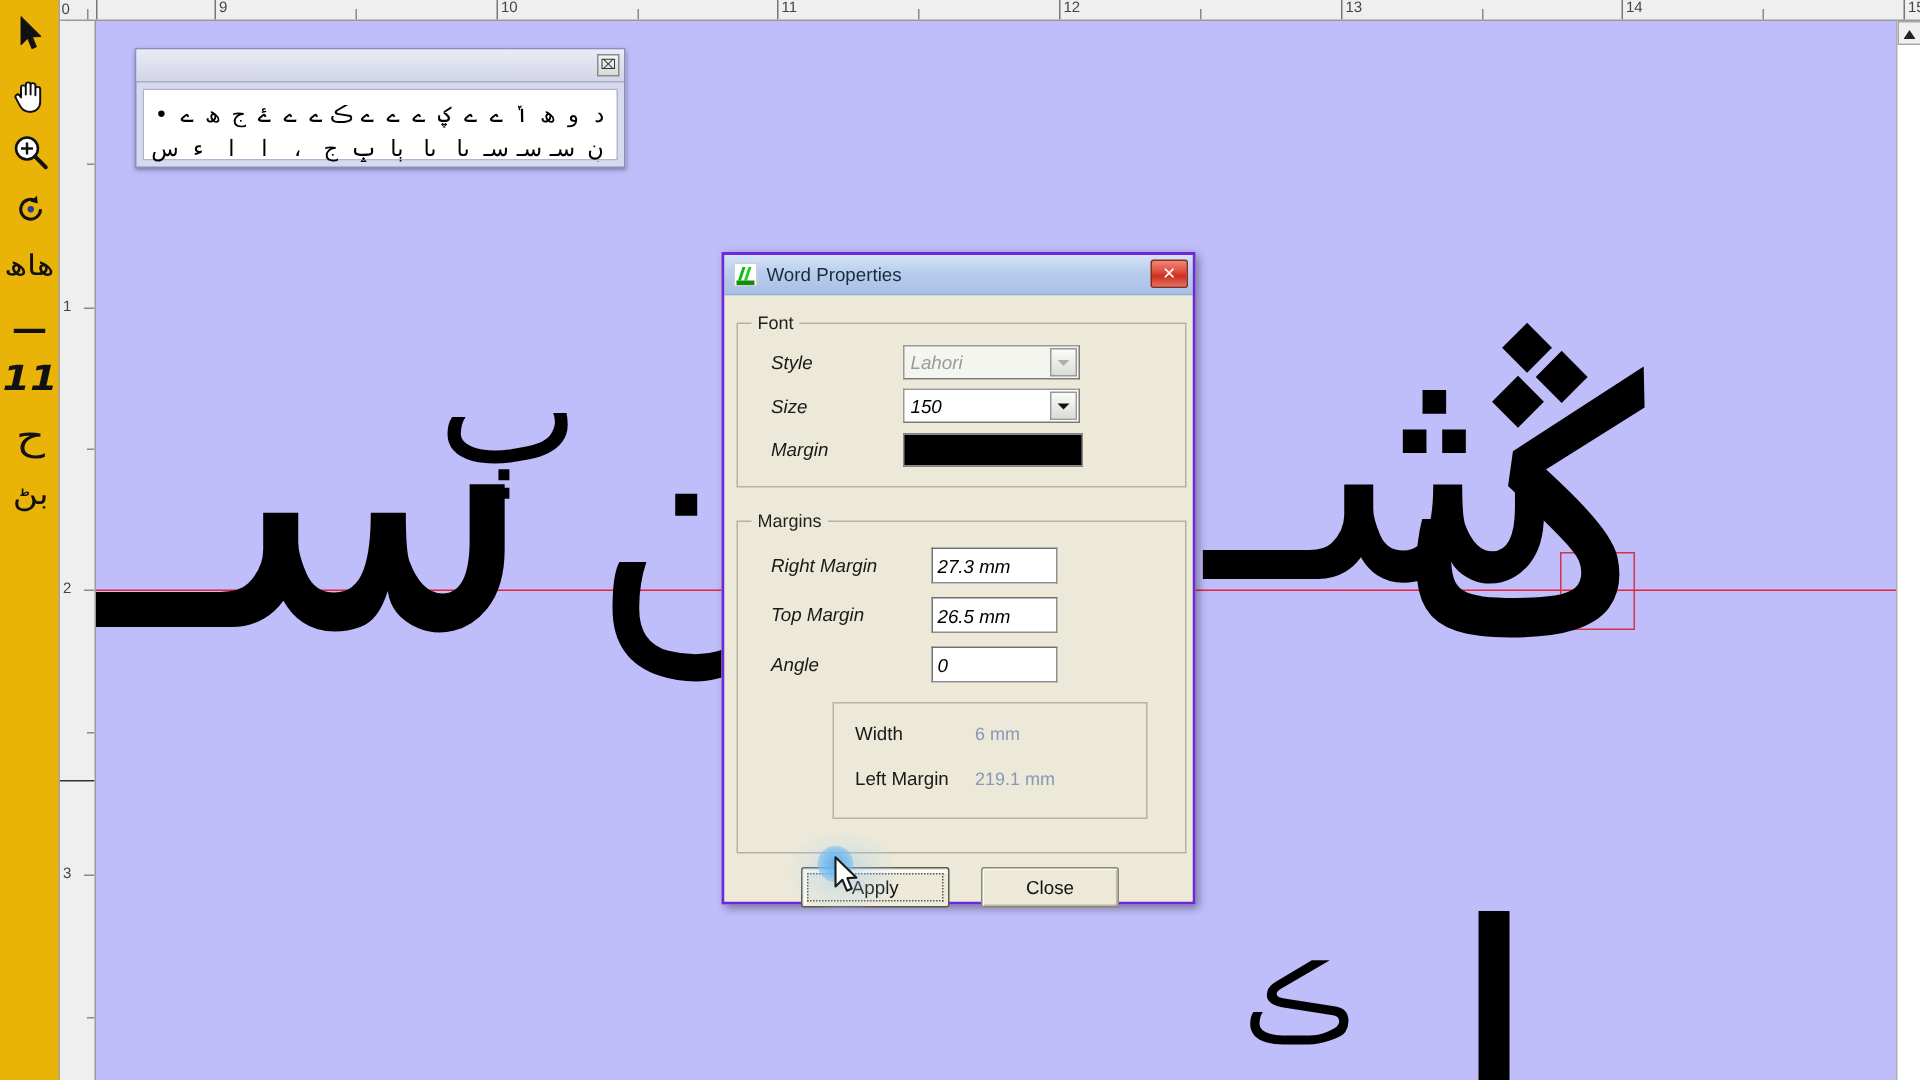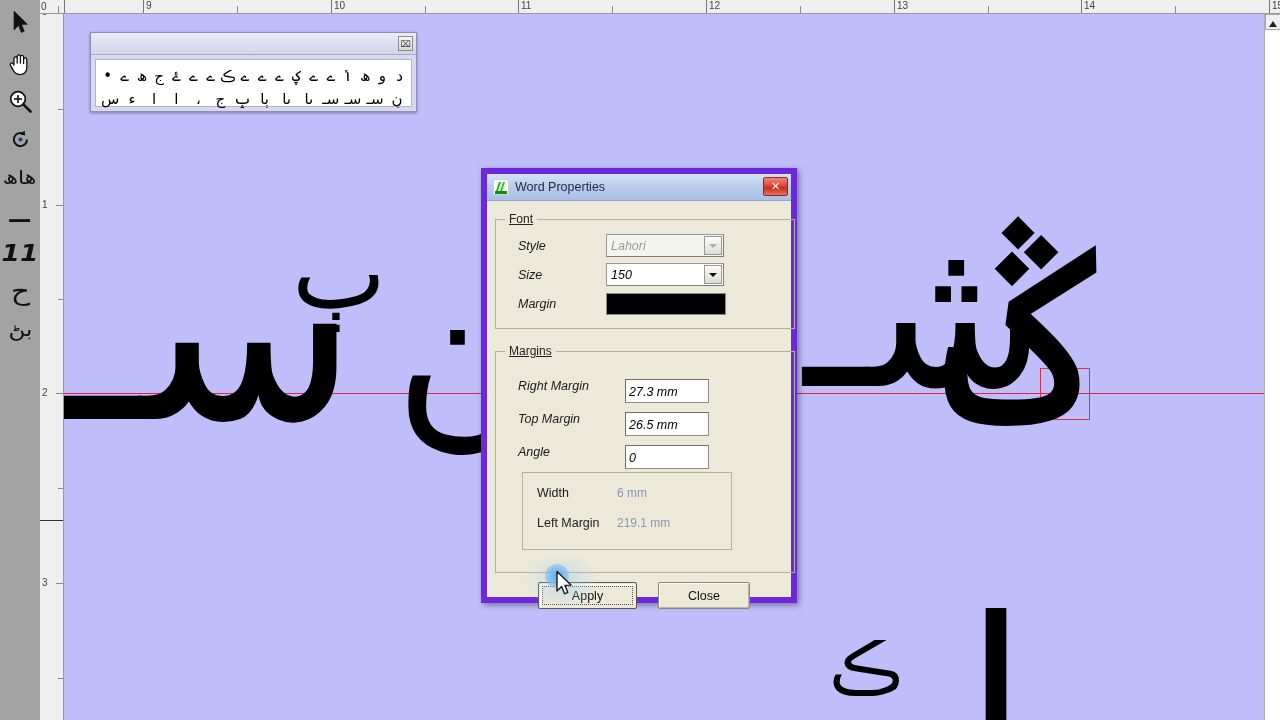--- a/index.html
+++ b/index.html
@@ -45,22 +45,22 @@
     position: absolute; left: 2px; font-size: 10px; color: #444; line-height: 10px;
   }
   #ruler-corner {
     position: absolute; left: 40px; top: 0; width: 24px; height: 14px;
     background: #efefef;
   }
 
   
   #toolbox {
     position: absolute; left: 0; top: 0; width: 40px; height: 720px;
-    background: #a3a3a3;
-    border-right: 5px solid #a3a3a3;
+    background: #eab308;
+    border-right: 1px solid #a3a3a3;
   }
   .tool {
     position: relative;
     width: 40px; height: 38px;
     display: flex; align-items: center; justify-content: center;
     cursor: pointer;
   }
   .tool svg { display: block; }
   .tool .glyph {
     font-size: 24px; color: #111; line-height: 1;
@@ -147,21 +147,21 @@
     color: #000;
     cursor: pointer;
     overflow: hidden;
   }
 
   
   #dialog {
     position: absolute; left: 481px; top: 168px;
     width: 316px; height: 435px;
     background: #ece9d8;
-    border: 6px solid #6d28d9;
+    border: 2px solid #6d28d9;
     box-shadow: 2px 2px 6px rgba(0,0,0,.4);
   }
   #dlg-title {
     position: relative;
     height: 27px;
     background: linear-gradient(to bottom, #d6e3f7 0%, #b9cdec 45%, #a9c0e4 100%);
     border-bottom: 1px solid #8fa8cc;
     display: flex; align-items: center;
     padding-left: 5px;
   }
@@ -190,21 +190,21 @@
 
   .group {
     position: absolute;
     border: 1px solid #b4b2a0;
     background: transparent;
   }
   .group > .legend {
     position: absolute; top: -8px; left: 9px;
     background: #ece9d8;
     padding: 0 4px;
-    font-size: 12px; color: #222; text-decoration: underline;
+    font-size: 12px; color: #222;
   }
 
   .field-row {
     position: absolute;
     display: flex; align-items: center; font-style: italic;
   }
   .field-label {
     font-size: 12.5px; color: #1a1a1a;
   }
   .combo {
@@ -242,27 +242,28 @@
     cursor: pointer;
   }
 
   .textbox {
     width: 84px; height: 24px;
     background: #fff;
     border: 1px solid #8d8d8d;
     border-top-color: #6f6f6f; border-left-color: #6f6f6f;
     font-size: 12.5px; color: #000;
     padding: 2px 0 0 3px;
-    display: flex; align-items: center; margin-top: 10px;
+    display: flex; align-items: center;
   }
 
   .readonly-box {
     position: absolute;
     border: 1px solid #b4b2a0;
     background: transparent;
+    margin-left: 37px;
   }
   .ro-row { position: absolute; display: flex; align-items: center; }
   .ro-label { font-size: 12.5px; color: #1a1a1a; }
   .ro-val { font-size: 12px; color: #8a96b8; }
 
   .dlg-btn {
     position: absolute;
     height: 27px;
     background: #ece9d8;
     border: 1px solid #8b8977;

